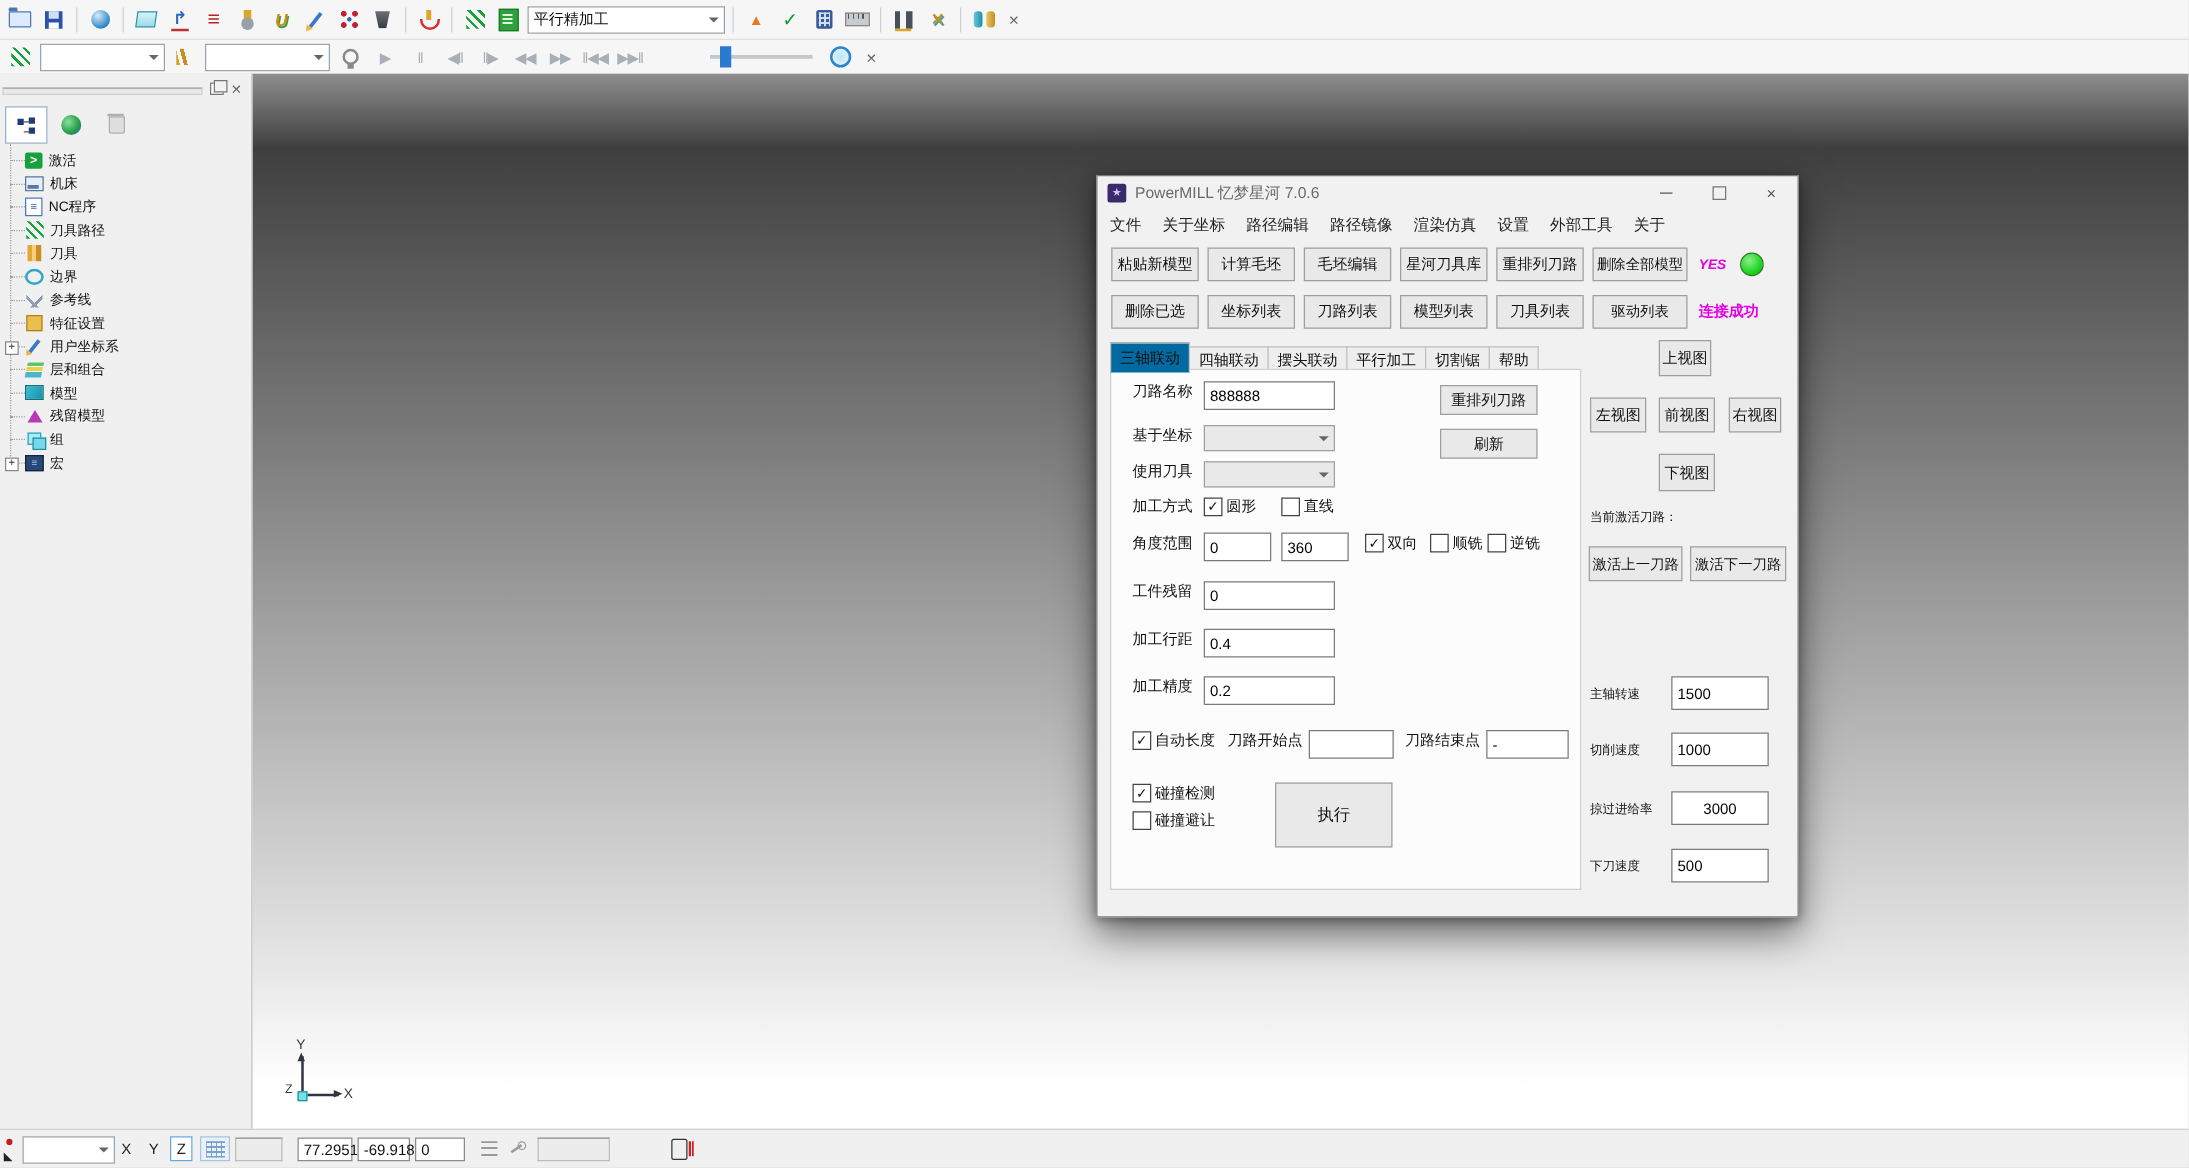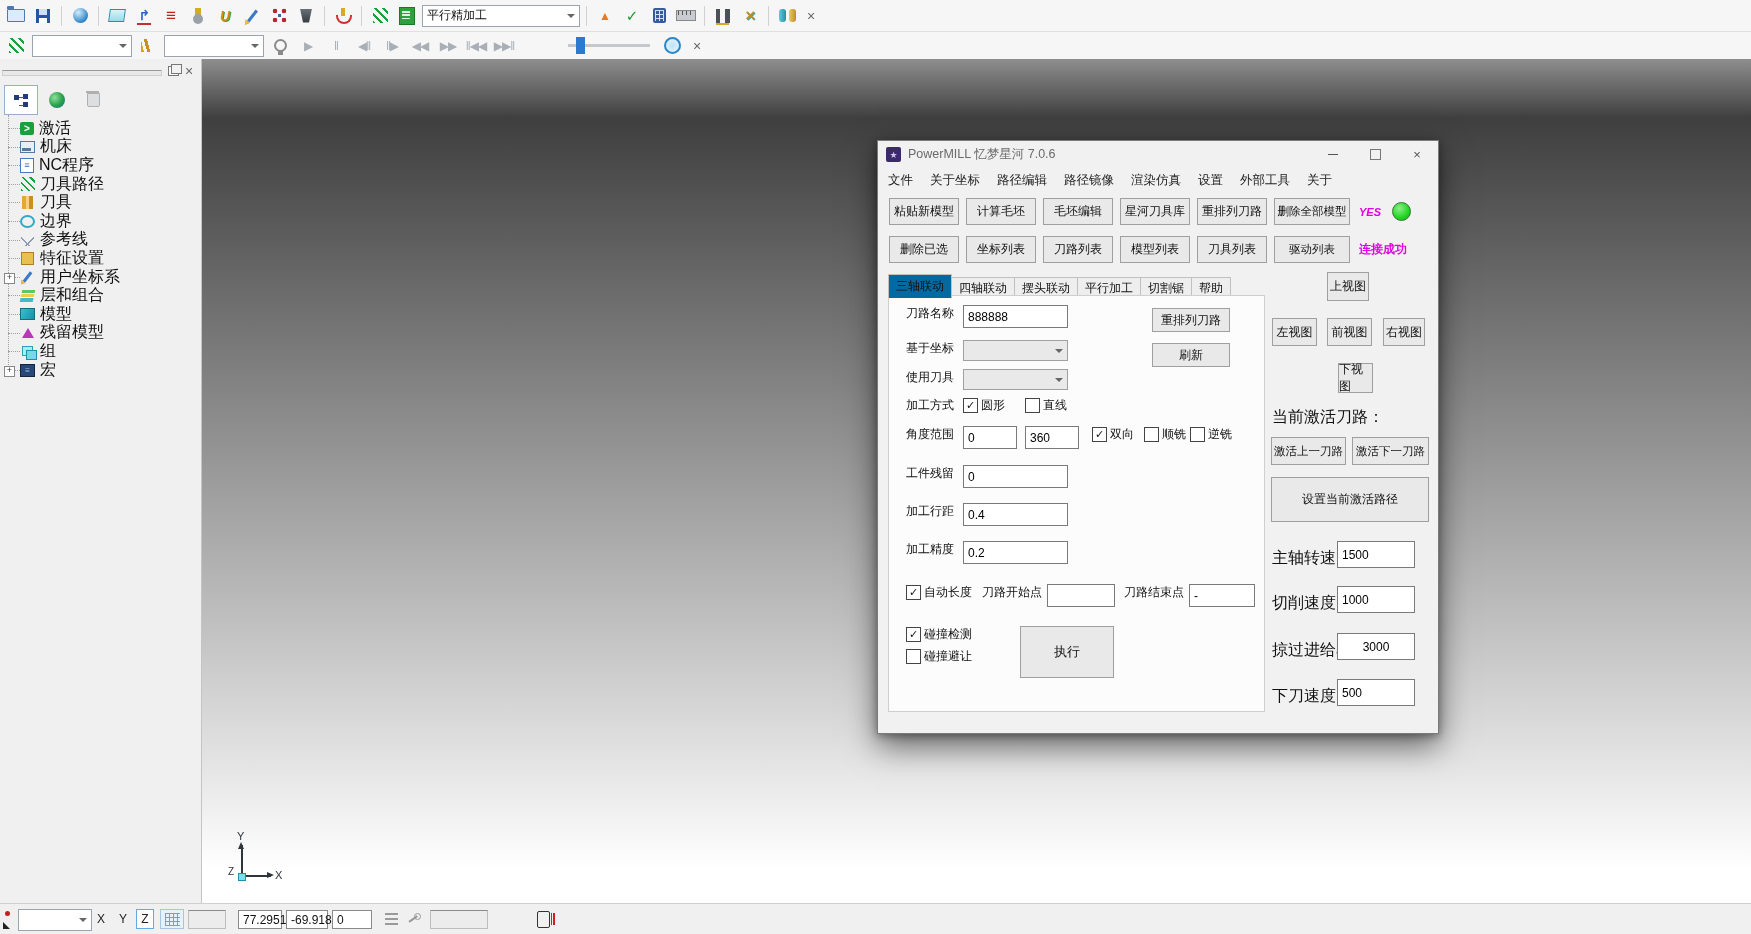--- a/index.html
+++ b/index.html
@@ -81,21 +81,21 @@
   .ic-treenav::after{content:"";position:absolute;left:5px;top:3px;width:5px;height:1px;background:#555;box-shadow:0 8px 0 #555;}
   .ic-globe{width:16px;height:16px;border-radius:50%;background:radial-gradient(circle at 35% 35%,#8ce0a0,#28a048 55%,#1868a8);}
   .ic-trash{width:11px;height:12px;background:#dcdee0;border:1px solid #b0b0b0;border-radius:0 0 2px 2px;}
   .ic-trash::before{content:"";position:absolute;left:-2px;top:-3px;width:13px;height:2px;background:#b0b0b0;}
   #tree{position:absolute;left:6px;top:60px;}
   .trow{display:flex;align-items:center;height:18.6px;position:relative;padding-left:14px;}
   .trow::before{content:"";position:absolute;left:2px;top:9px;width:12px;border-top:1px dotted #a0a0a0;}
   #tree .rail{position:absolute;left:2px;top:-4px;bottom:8px;border-left:1px dotted #a0a0a0;}
   .exp{position:absolute;left:-2px;top:5px;width:9px;height:9px;border:1px solid #888;background:#fff;font-size:9px;line-height:7px;text-align:center;color:#333;}
   .ti{width:15px;height:15px;display:flex;align-items:center;justify-content:center;margin-right:5px;flex:0 0 auto;}
-  .tlab{font-size:16px;white-space:nowrap;}
+  .tlab{font-size:11px;white-space:nowrap;}
   .t-activate{background:#18a03c;border-radius:2px;color:#fff;font-weight:bold;font-size:10px;width:14px;height:13px;}
   .t-machine{width:13px;height:10px;border:1px solid #5878a0;background:#e8eef6;position:relative;}
   .t-machine::after{content:"";position:absolute;left:1px;bottom:1px;width:9px;height:3px;background:#5878a0;}
   .t-nc{width:12px;height:13px;background:#fff;border:1px solid #4878c0;color:#3a68b0;font-size:9px;display:flex;align-items:center;justify-content:center;}
   .t-path{width:14px;height:14px;background:repeating-linear-gradient(45deg,#18a23c 0 2px,transparent 2px 5px);}
   .t-tool{width:11px;height:13px;background:linear-gradient(90deg,#e0aa30 0 4px,#f4d080 4px 7px,#c89020 7px 11px);}
   .t-bound{width:12px;height:9px;border:2px solid #30a8c8;border-radius:50%;}
   .t-ref{width:13px;height:13px;background:linear-gradient(45deg,transparent 5px,#90a0b8 5px,#90a0b8 7px,transparent 7px),linear-gradient(-45deg,transparent 5px,#8898b0 5px,#8898b0 7px,transparent 7px);}
   .t-feature{width:11px;height:11px;background:#e8c050;border:1px solid #b08020;}
   .t-pencil{width:3px;height:12px;background:#3a78c8;transform:rotate(38deg);position:relative;}
@@ -140,21 +140,21 @@
   .panel{position:absolute;left:10px;top:154px;width:377px;height:417px;background:#fcfcfc;border:1px solid #cfcfcf;box-sizing:border-box;}
   .frow{position:absolute;left:0;display:flex;align-items:flex-start;}
   .flab{width:57px;margin-left:17px;font-size:12px;flex:0 0 auto;}
   .tf{background:#fff;border:1px solid #7a7a7a;height:23px;font-size:12px;padding:0 4px;font-family:"Liberation Sans","DejaVu Sans",sans-serif;box-sizing:border-box;}
   .w105{width:105px;} .w54{width:54px;} .w68{width:68px;} .w66{width:66px;} .w78{width:78px;}
   .fcombo{width:105px;height:21px;background:#e9e9e9;border:1px solid #a0a0a0;display:flex;align-items:center;justify-content:flex-end;padding-right:4px;box-sizing:border-box;}
   .cb{width:13px;height:13px;border:1px solid #444;background:#fff;display:flex;align-items:center;justify-content:center;font-size:11px;flex:0 0 auto;margin-right:3px;}
   .cb.on::before{content:"✓";font-weight:bold;color:#111;}
   .cbl{display:flex;align-items:center;font-size:12px;margin-right:10px;}
   .pbtn{position:absolute;background:#e9e9e9;border:1px solid #9f9f9f;display:flex;align-items:center;justify-content:center;font-size:12px;box-sizing:border-box;}
-  .rlab{position:absolute;font-size:16px;}
+  .rlab{position:absolute;font-size:10px;}
   
   #statusbar{left:0;top:903px;width:1751px;height:31px;background:#f0f0f0;border-top:1px solid #cfcfcf;}
   .corner{position:absolute;left:2px;top:4px;width:14px;height:22px;}
   .corner::before{content:"";position:absolute;left:3px;top:3px;width:5px;height:5px;border-radius:50%;background:#c02020;}
   .corner::after{content:"";position:absolute;left:1px;bottom:1px;border-left:7px solid #222;border-top:7px solid transparent;}
   .sbtn{position:absolute;top:5px;height:20px;display:flex;align-items:center;justify-content:center;font-size:12px;color:#222;box-sizing:border-box;}
   .zon{background:#fff;border:1px solid #66a8e0;}
   .sfield{position:absolute;top:6px;height:19px;background:#fff;border:1px solid #8a8a8a;font-size:12px;display:flex;align-items:center;padding:0 4px;box-sizing:border-box;}
   .sunken{background:#ececec;border:1px solid #bdbdbd;border-top-color:#8a8a8a;}
   .ic-grid{width:15px;height:13px;background:repeating-linear-gradient(#7aa0c8 0 1px,transparent 1px 4px),repeating-linear-gradient(90deg,#7aa0c8 0 1px,transparent 1px 4px);}
@@ -531,25 +531,24 @@
             <span>碰撞避让</span>
           </span>
       </div>
       <div class="pbtn" style="left:131px;top:330px;width:94px;height:52px;font-size:13px">执行</div>
     </div>
 
     <div class="pbtn" style="left:449px;top:131px;width:42px;height:29px">上视图</div>
     <div class="pbtn" style="left:394px;top:177px;width:45px;height:28px">左视图</div>
     <div class="pbtn" style="left:449px;top:177px;width:45px;height:28px">前视图</div>
     <div class="pbtn" style="left:505px;top:177px;width:42px;height:28px">右视图</div>
-    <div class="pbtn" style="left:460px;top:222px;width:35px;height:30px">下视图</div>
+    <div class="pbtn" style="left:449px;top:222px;width:45px;height:30px">下视图</div>
     <span class="rlab" style="left:394px;top:266px">当前激活刀路：</span>
     <div class="pbtn" style="left:393px;top:296px;width:75px;height:28px;font-size:11.5px">激活上一刀路</div>
     <div class="pbtn" style="left:474px;top:296px;width:77px;height:28px;font-size:11.5px">激活下一刀路</div>
-    <div class="pbtn" style="left:393px;top:336px;width:158px;height:45px">设置当前激活路径</div>
     <span class="rlab" style="left:394px;top:407px">主轴转速</span>
     <input class="tf w78 abs" style="left: 459px; top: 400px; height: 27px;" value="1500">
     <span class="rlab" style="left:394px;top:452px">切削速度</span>
     <input class="tf w78 abs" style="left: 459px; top: 445px; height: 27px;" value="1000">
     <span class="rlab" style="left:394px;top:499px">掠过进给率</span>
     <input class="tf w78 abs" style="left: 459px; top: 492px; height: 27px; text-align: center;" value="3000">
     <span class="rlab" style="left:394px;top:545px">下刀速度</span>
     <input class="tf w78 abs" style="left: 459px; top: 538px; height: 27px;" value="500">
   </div>
 

